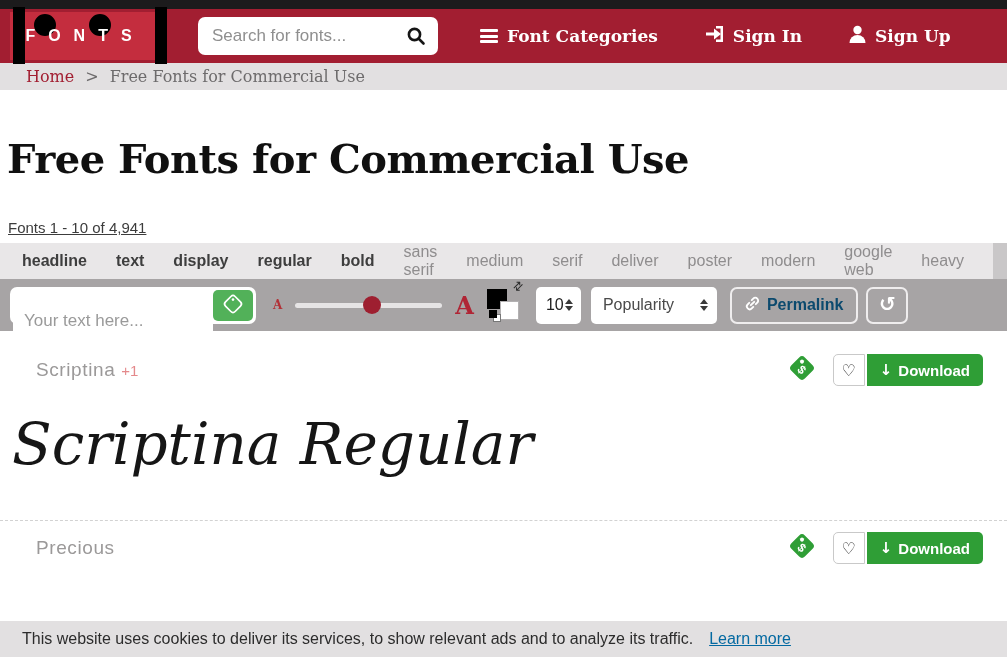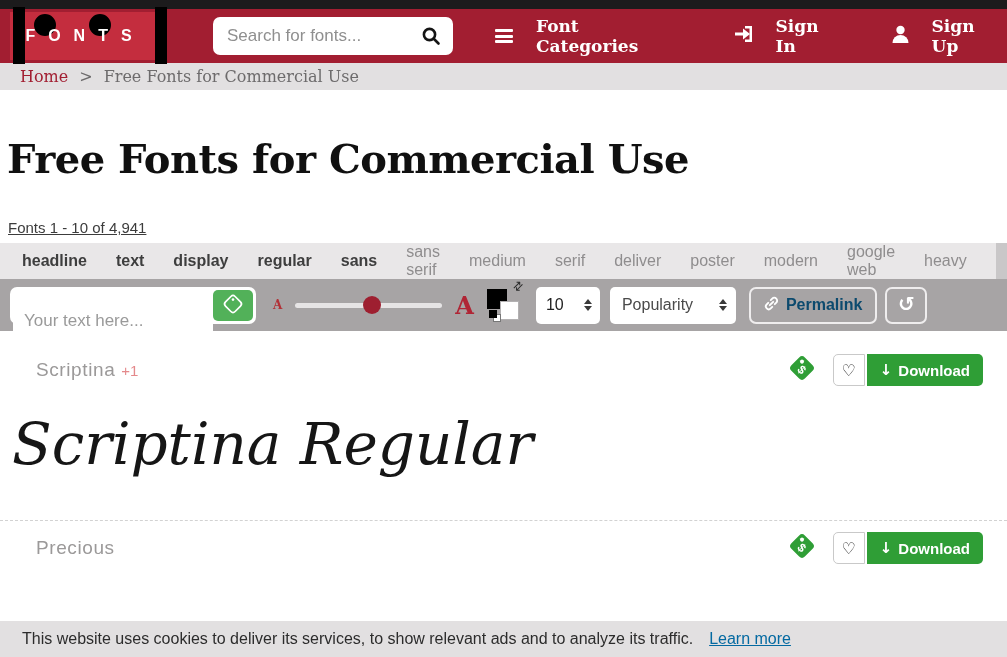--- a/index.html
+++ b/index.html
@@ -14,35 +14,35 @@
   .logo { position: relative; width: 150px; height: 48px; background: #c42d3e; flex: none; display: block; }
   .logo .ring { position: absolute; top: 2px; width: 22px; height: 22px; border: 11px solid #000;
                 border-radius: 50%; }
   .logo .ring-l { left: 24px; } .logo .ring-r { left: 79px; }
   .logo .one { position: absolute; top: -5px; width: 12px; height: 57px; background: #000; }
   .logo .one-l { left: 3px; } .logo .one-r { right: -7px; }
   .logo .logo-text { position: absolute; inset: 0; z-index: 2; display: flex; align-items: center;
                      justify-content: center; color: #fff; font: 700 16px "Liberation Sans", sans-serif;
                      letter-spacing: 13px; }
 
-  .search { margin-left: 53px; width: 240px; height: 38px; background: #fff; border-radius: 7px;
+  .search { margin-left: 38px; width: 240px; height: 38px; background: #fff; border-radius: 7px;
             display: flex; align-items: center; padding: 0 12px 0 14px; }
   .search input { flex: 1; border: 0; outline: 0; font: 17px "Liberation Sans", sans-serif; color: #333;
                   min-width: 0; background: transparent; }
   .search input::placeholder { color: #8f8f8f; }
   .search .search-btn { background: none; border: 0; display: flex; align-items: center; cursor: pointer; }
 
   .mainnav { display: flex; align-items: center; margin-left: 42px; gap: 47px; }
-  .mainnav a { display: flex; align-items: center; gap: 23px; color: #fff;
+  .mainnav a { display: flex; align-items: center; gap: 9px; color: #fff;
                font: 600 17px "DejaVu Serif", serif; }
   .hamburger i { display: block; width: 18px; height: 3px; background: #fff; margin: 2.5px 0; border-radius: 1px; }
 
   
   .breadcrumb { height: 27px; background: #e2e0e1; display: flex; align-items: center; gap: 11px;
-                padding-left: 20px; font: 16px "DejaVu Serif", serif; }
+                padding-left: 26px; font: 16px "DejaVu Serif", serif; }
   .breadcrumb .home { color: #a21e31; }
   .breadcrumb .sep, .breadcrumb .cur { color: #6d6b6c; }
 
   
   h1 { margin: 45px 0 0 7px; font: 700 40px "DejaVu Serif", serif; color: #101010; letter-spacing: -.5px; }
   .count { margin: 37px 0 7px 8px; font: 15px "Liberation Sans", sans-serif; color: #3c3c3c; text-decoration: underline; }
 
   
   .tagbar { height: 36px; background: #e9e7e8; display: flex; align-items: center; gap: 29px;
             padding-left: 22px; font: 16px "Liberation Sans", sans-serif; }
@@ -72,21 +72,21 @@
   .colorpick { position: relative; width: 33px; height: 40px; margin-left: 13px; flex: none; }
   .colorpick .fg { position: absolute; left: 0; top: 4px; width: 20px; height: 20px; background: #000; z-index: 1; }
   .colorpick .bg { position: absolute; left: 13px; top: 16px; width: 19px; height: 19px; background: #fff;
                    border: 1px solid #b3b1b2; z-index: 2; }
   .colorpick .swap { position: absolute; right: -3px; top: -6px; font: 12px "DejaVu Sans", sans-serif;
                      color: #2a2a2a; transform: rotate(-45deg); }
   .colorpick .mini-w { position: absolute; left: 6px; top: 29px; width: 8px; height: 8px; background: #fff;
                        border: 1px solid #777; z-index: 3; }
   .colorpick .mini-b { position: absolute; left: 2px; top: 25px; width: 8px; height: 8px; background: #000; z-index: 4; }
 
-  .spinbox { margin-left: 16px; width: 64px; height: 37px; background: #fff; border-radius: 5px;
+  .spinbox { margin-left: 16px; width: 45px; height: 37px; background: #fff; border-radius: 5px;
              display: flex; align-items: center; justify-content: space-between; padding: 0 8px 0 10px;
              font: 16px "Liberation Sans", sans-serif; color: #222; cursor: pointer; flex: none; }
   .sortbox { margin-left: 10px; width: 126px; height: 37px; background: #fff; border-radius: 5px;
              display: flex; align-items: center; justify-content: space-between; padding: 0 9px 0 12px;
              font: 16px "Liberation Sans", sans-serif; color: #4a4a4a; cursor: pointer; flex: none; }
   .updown { display: flex; flex-direction: column; gap: 2px; }
   .updown i { width: 0; height: 0; border-left: 4px solid transparent; border-right: 4px solid transparent; }
   .updown .up { border-bottom: 5px solid #3a3a3a; }
   .updown .down { border-top: 5px solid #3a3a3a; }
 
@@ -182,21 +182,21 @@
 
 <main>
   <h1>Free Fonts for Commercial Use</h1>
   <div class="count">Fonts 1 - 10 of 4,941</div>
 
   <div class="tagbar">
     <span class="tag strong">headline</span>
     <span class="tag strong">text</span>
     <span class="tag strong">display</span>
     <span class="tag strong">regular</span>
-    <span class="tag strong">sans</span>
+    <span class="tag strong">bold</span>
     <span class="tag">sans serif</span>
     <span class="tag">medium</span>
     <span class="tag">serif</span>
     <span class="tag">deliver</span>
     <span class="tag">poster</span>
     <span class="tag">modern</span>
     <span class="tag">google web</span>
     <span class="tag">heavy</span>
     <span class="more">...more</span>
   </div>

